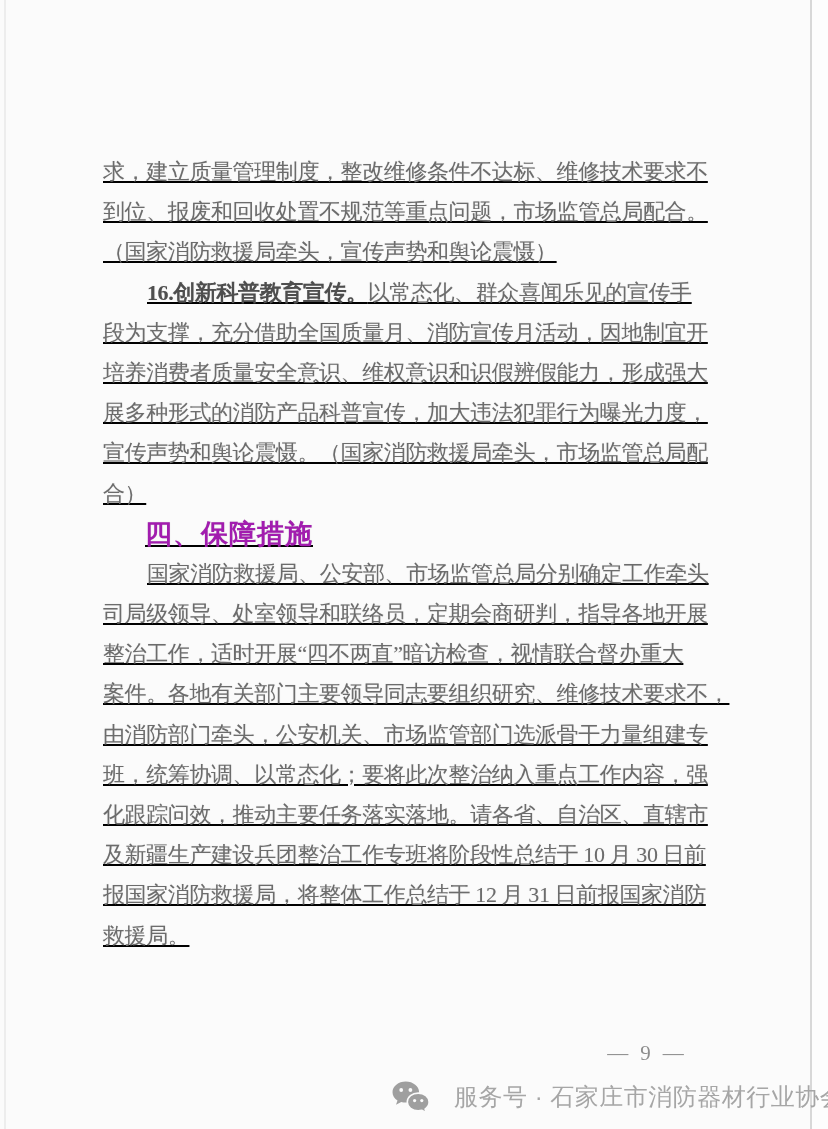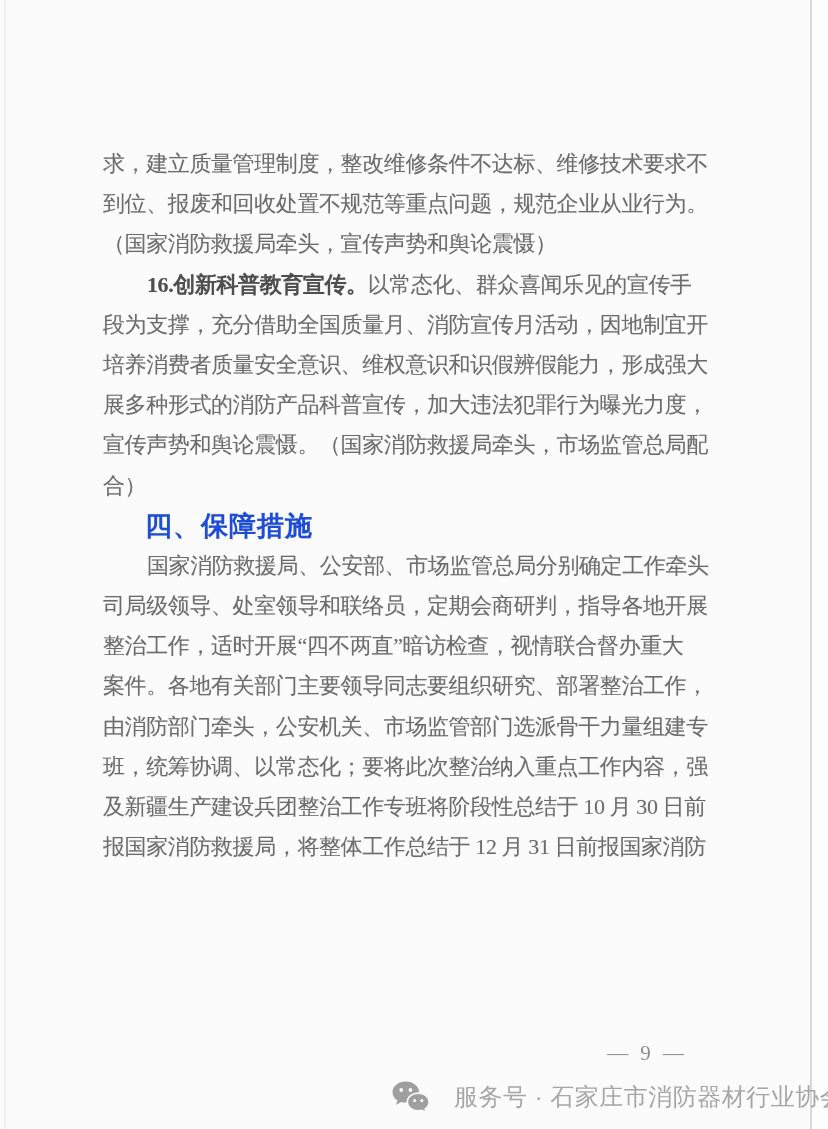--- a/index.html
+++ b/index.html
@@ -20,21 +20,21 @@
     position: absolute; left: 812px; top: 0;
     width: 16px; height: 100%;
     background: #fdfdfd;
   }
   .page-edge-right {
     position: absolute; left: 810px; top: 0;
     width: 2px; height: 100%;
     background: #d8d8d8;
   }
   .content {
-    position: absolute; left: 103px; top: 144px; width: 620px;
+    position: absolute; left: 103px; top: 152px; width: 620px; text-decoration: underline;
   }
   .line {
     font-size: 22px;
     line-height: 40.2px;
     height: 40.2px;
     color: #6c6c6c;
     letter-spacing: -0.4px;
     white-space: nowrap;
     text-shadow: 0 0 1px rgba(130,130,130,0.35);
   }
@@ -43,21 +43,21 @@
     font-weight: bold;
     color: #4e4e4e;
   }
   .heading {
     font-family: "Liberation Sans", "DejaVu Sans", sans-serif;
     font-weight: bold;
     font-size: 27px;
     line-height: 40.2px;
     height: 40.2px;
     margin-left: 42px;
-    color: #1d4ed8;
+    color: #a21caf;
     letter-spacing: 1px;
     text-shadow: 0 0 1px rgba(100,100,100,0.3);
   }
   .page-number {
     position: absolute; left: 598px; top: 1041px;
     width: 95px;
     text-align: center;
     font-family: "Liberation Serif", "DejaVu Serif", serif;
     font-size: 21px;
     color: #8d8d8d;
@@ -80,37 +80,39 @@
 </style>
 </head>
 <body>
 
 <div class="page-edge-left"></div>
 <div class="page-right-strip"></div>
 <div class="page-edge-right"></div>
 
 <div class="content">
     <div class="line">求，建立质量管理制度，整改维修条件不达标、维修技术要求不</div>
-    <div class="line">到位、报废和回收处置不规范等重点问题，规范企业从业行为。</div>
+    <div class="line">到位、报废和回收处置不规范等重点问题，市场监管总局配合。</div>
     <div class="line">（国家消防救援局牵头，宣传声势和舆论震慑）</div>
     <div class="line indent"><span class="bold-lead">16.创新科普教育宣传。</span>以常态化、群众喜闻乐见的宣传手</div>
     <div class="line">段为支撑，充分借助全国质量月、消防宣传月活动，因地制宜开</div>
     <div class="line">培养消费者质量安全意识、维权意识和识假辨假能力，形成强大</div>
     <div class="line">展多种形式的消防产品科普宣传，加大违法犯罪行为曝光力度，</div>
     <div class="line">宣传声势和舆论震慑。（国家消防救援局牵头，市场监管总局配</div>
     <div class="line">合）</div>
     <div class="heading">四、保障措施</div>
     <div class="line indent">国家消防救援局、公安部、市场监管总局分别确定工作牵头</div>
     <div class="line">司局级领导、处室领导和联络员，定期会商研判，指导各地开展</div>
     <div class="line">整治工作，适时开展“四不两直”暗访检查，视情联合督办重大</div>
-    <div class="line">案件。各地有关部门主要领导同志要组织研究、部署整治工作，</div>
+    <div class="line">案件。各地有关部门主要领导同志要组织研究、维修技术要求不，</div>
     <div class="line">由消防部门牵头，公安机关、市场监管部门选派骨干力量组建专</div>
     <div class="line">班，统筹协调、以常态化；要将此次整治纳入重点工作内容，强</div>
+    <div class="line">化跟踪问效，推动主要任务落实落地。请各省、自治区、直辖市</div>
     <div class="line">及新疆生产建设兵团整治工作专班将阶段性总结于 10 月 30 日前</div>
     <div class="line">报国家消防救援局，将整体工作总结于 12 月 31 日前报国家消防</div>
+    <div class="line">救援局。</div>
   </div>
 
 <div class="page-number"><span>—</span><span class="num">9</span><span>—</span></div>
 
 <div class="footer">
   <span class="footer-icon">
     <svg width="37" height="32" viewBox="0 0 37 32" xmlns="http://www.w3.org/2000/svg">
       <path fill="#9f9f9f" d="M13.8 0.6C6.4 0.6 0.5 5.4 0.5 11.2c0 3.4 2 6.4 5 8.4l-1.5 4.2 5.2-2.8c1.5.4 3 .6 4.6.6 7.4 0 13.3-4.8 13.3-10.4S21.2 0.6 13.8 0.6z"></path>
       <circle cx="9.2" cy="9" r="1.9" fill="#fbfbfb"></circle>
       <circle cx="18.4" cy="9" r="1.9" fill="#fbfbfb"></circle>

